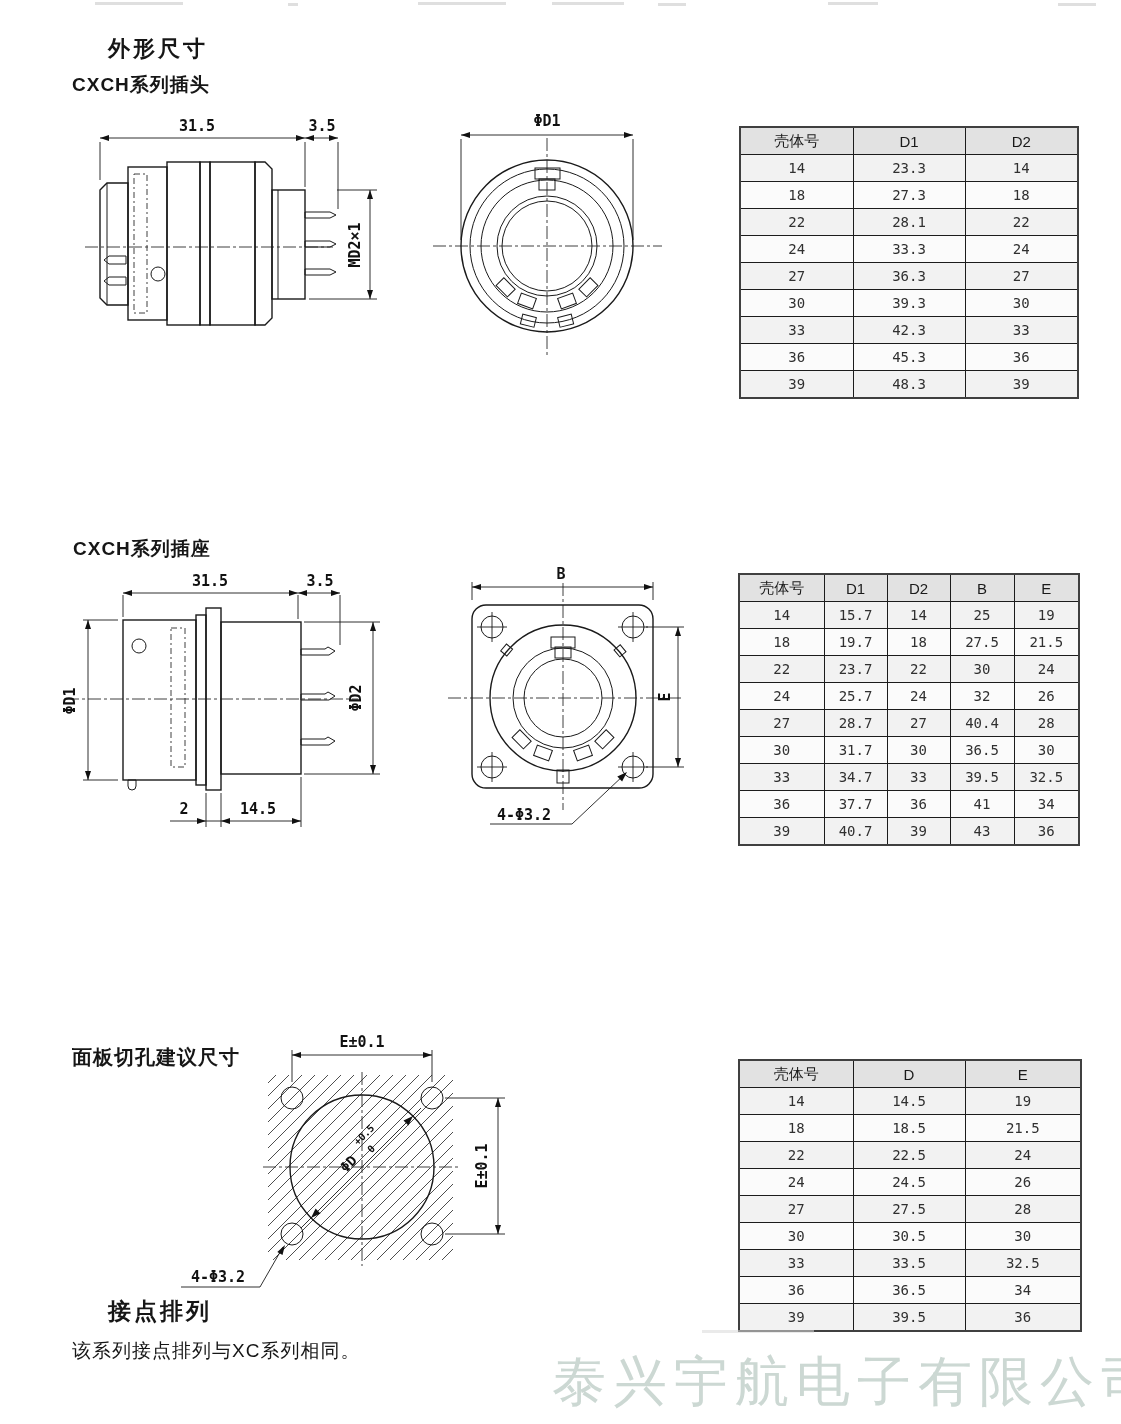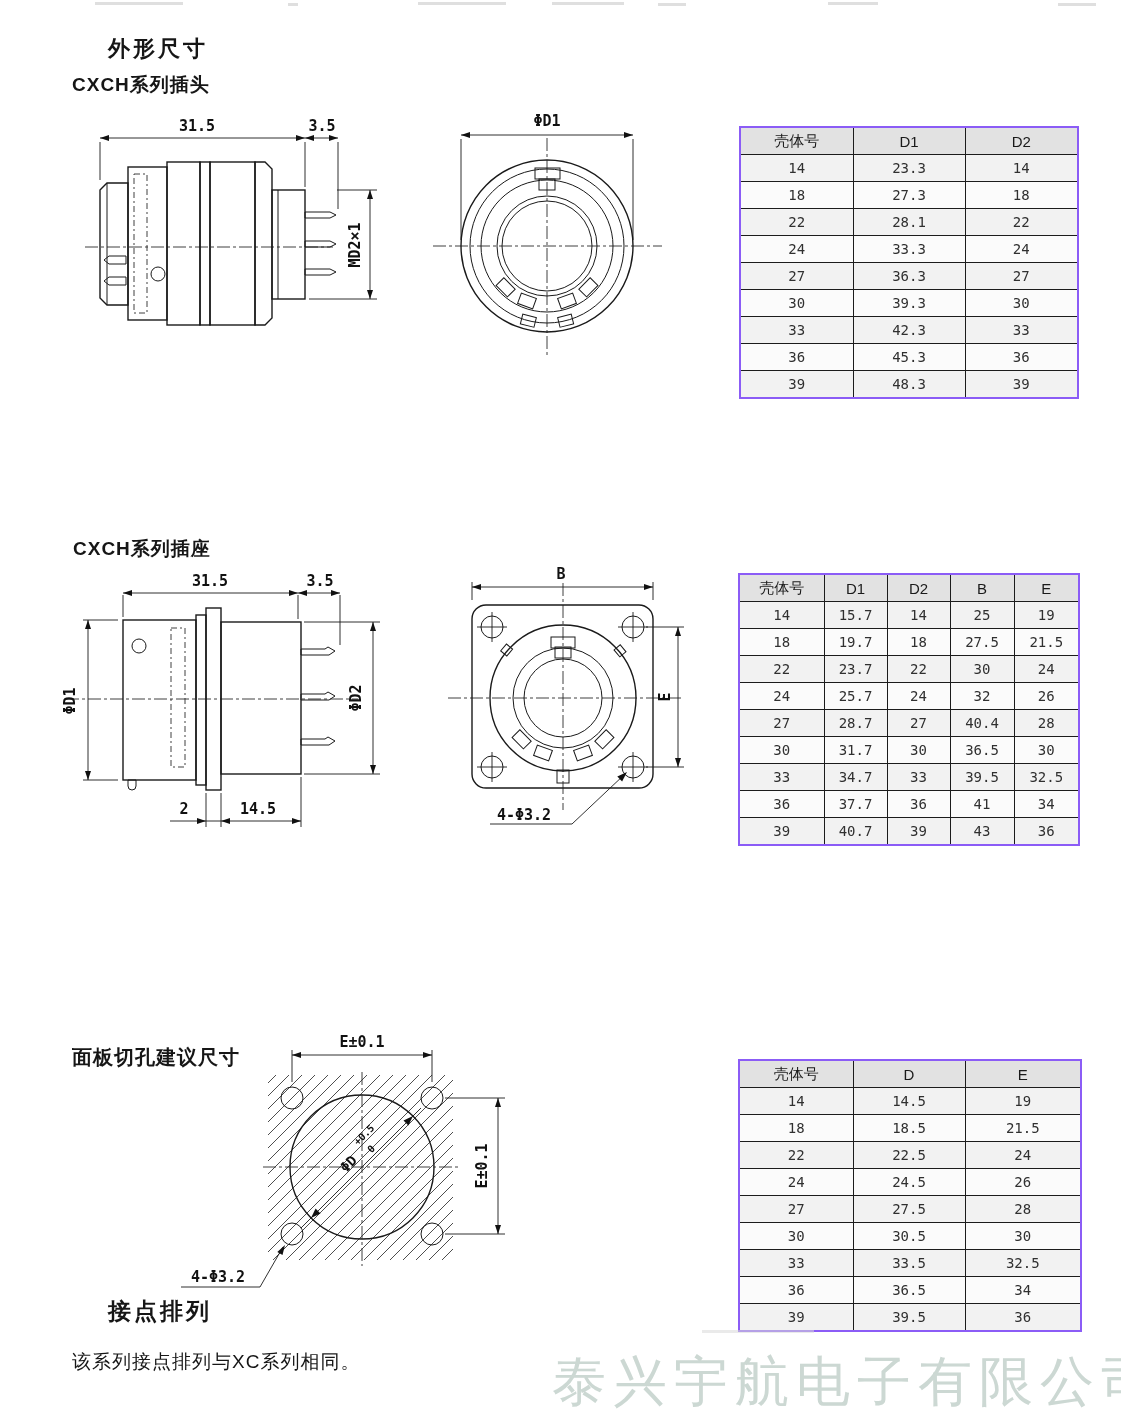--- a/index.html
+++ b/index.html
@@ -5,21 +5,21 @@
   html,body{margin:0;padding:0;background:#fff;}
   .page{position:relative;width:1121px;height:1424px;background:#ffffff;overflow:hidden;
         font-family:"Liberation Sans",sans-serif;}
   
   .heading{position:absolute;color:#161616;white-space:nowrap;z-index:4;}
   .h-big{font-size:22px;font-weight:bold;letter-spacing:3px;margin-left:36px;}
   .h-sub{font-size:19px;font-weight:600;letter-spacing:1px;}
   .h-note{font-size:19px;font-weight:500;letter-spacing:1px;}
   
   table.dim-table{position:absolute;border-collapse:collapse;table-layout:fixed;
-        background:#fff;z-index:3;border:2px solid #8b5cf6;}
+        background:#fff;z-index:3;border:2px solid #404040;}
   .dim-table th,.dim-table td{border:1px solid #1c1c1c;text-align:center;vertical-align:middle;
         height:26px;padding:0;overflow:hidden;}
   .dim-table th{background:#e2e2e2;font-size:15px;font-weight:normal;color:#1a1a1a;}
   .dim-table td{font-family:"DejaVu Sans Mono","Liberation Mono",monospace;font-size:14px;color:#303030;
         background:#fbfbfb;font-weight:500;}
   .dim-table tbody tr:nth-child(odd) td{background:#f2f2f2;}
   
   svg.drawing{position:absolute;z-index:2;overflow:visible;}
   .ln{stroke:#1a1a1a;stroke-width:1.4;fill:none;}
   .lnt{stroke:#1a1a1a;stroke-width:1;fill:none;}
@@ -53,21 +53,21 @@
   <div class="remnant" style="left:1058px;top:3px;width:38px;"></div>
   <div class="remnant" style="left:702px;top:1330px;width:112px;background:#d8d8d8;"></div>
 
   <div class="wm-bottom" style="left:552px;top:1346px;">泰兴宇航电子有限公司</div>
 
   <div class="heading h-big" style="left:72px;top:34px;">外形尺寸</div>
   <div class="heading h-sub" style="left:72px;top:72px;">CXCH系列插头</div>
   <div class="heading h-sub" style="left:73px;top:536px;">CXCH系列插座</div>
   <div class="heading h-sub" style="left:72px;top:1044px;font-size:20px;">面板切孔建议尺寸</div>
   <div class="heading h-big" style="left:72px;top:1296px;font-size:23px;">接点排列</div>
-  <div class="heading h-note" style="left:72px;top:1338px;margin-top:11px;">该系列接点排列与XC系列相同。</div>
+  <div class="heading h-note" style="left:72px;top:1338px;">该系列接点排列与XC系列相同。</div>
 
   <svg class="drawing" style="left:85px;top:112px;" width="300" height="250" viewBox="0 0 300 250">
     <defs>
       <pattern id="knurl" width="2.6" height="6" patternUnits="userSpaceOnUse">
         <path d="M1.3 0 V6" stroke="#2a2a2a" stroke-width="0.8"></path>
       </pattern>
     </defs>
     <g>
       <line class="cl" x1="0" y1="135" x2="248" y2="135"></line>
     </g>

